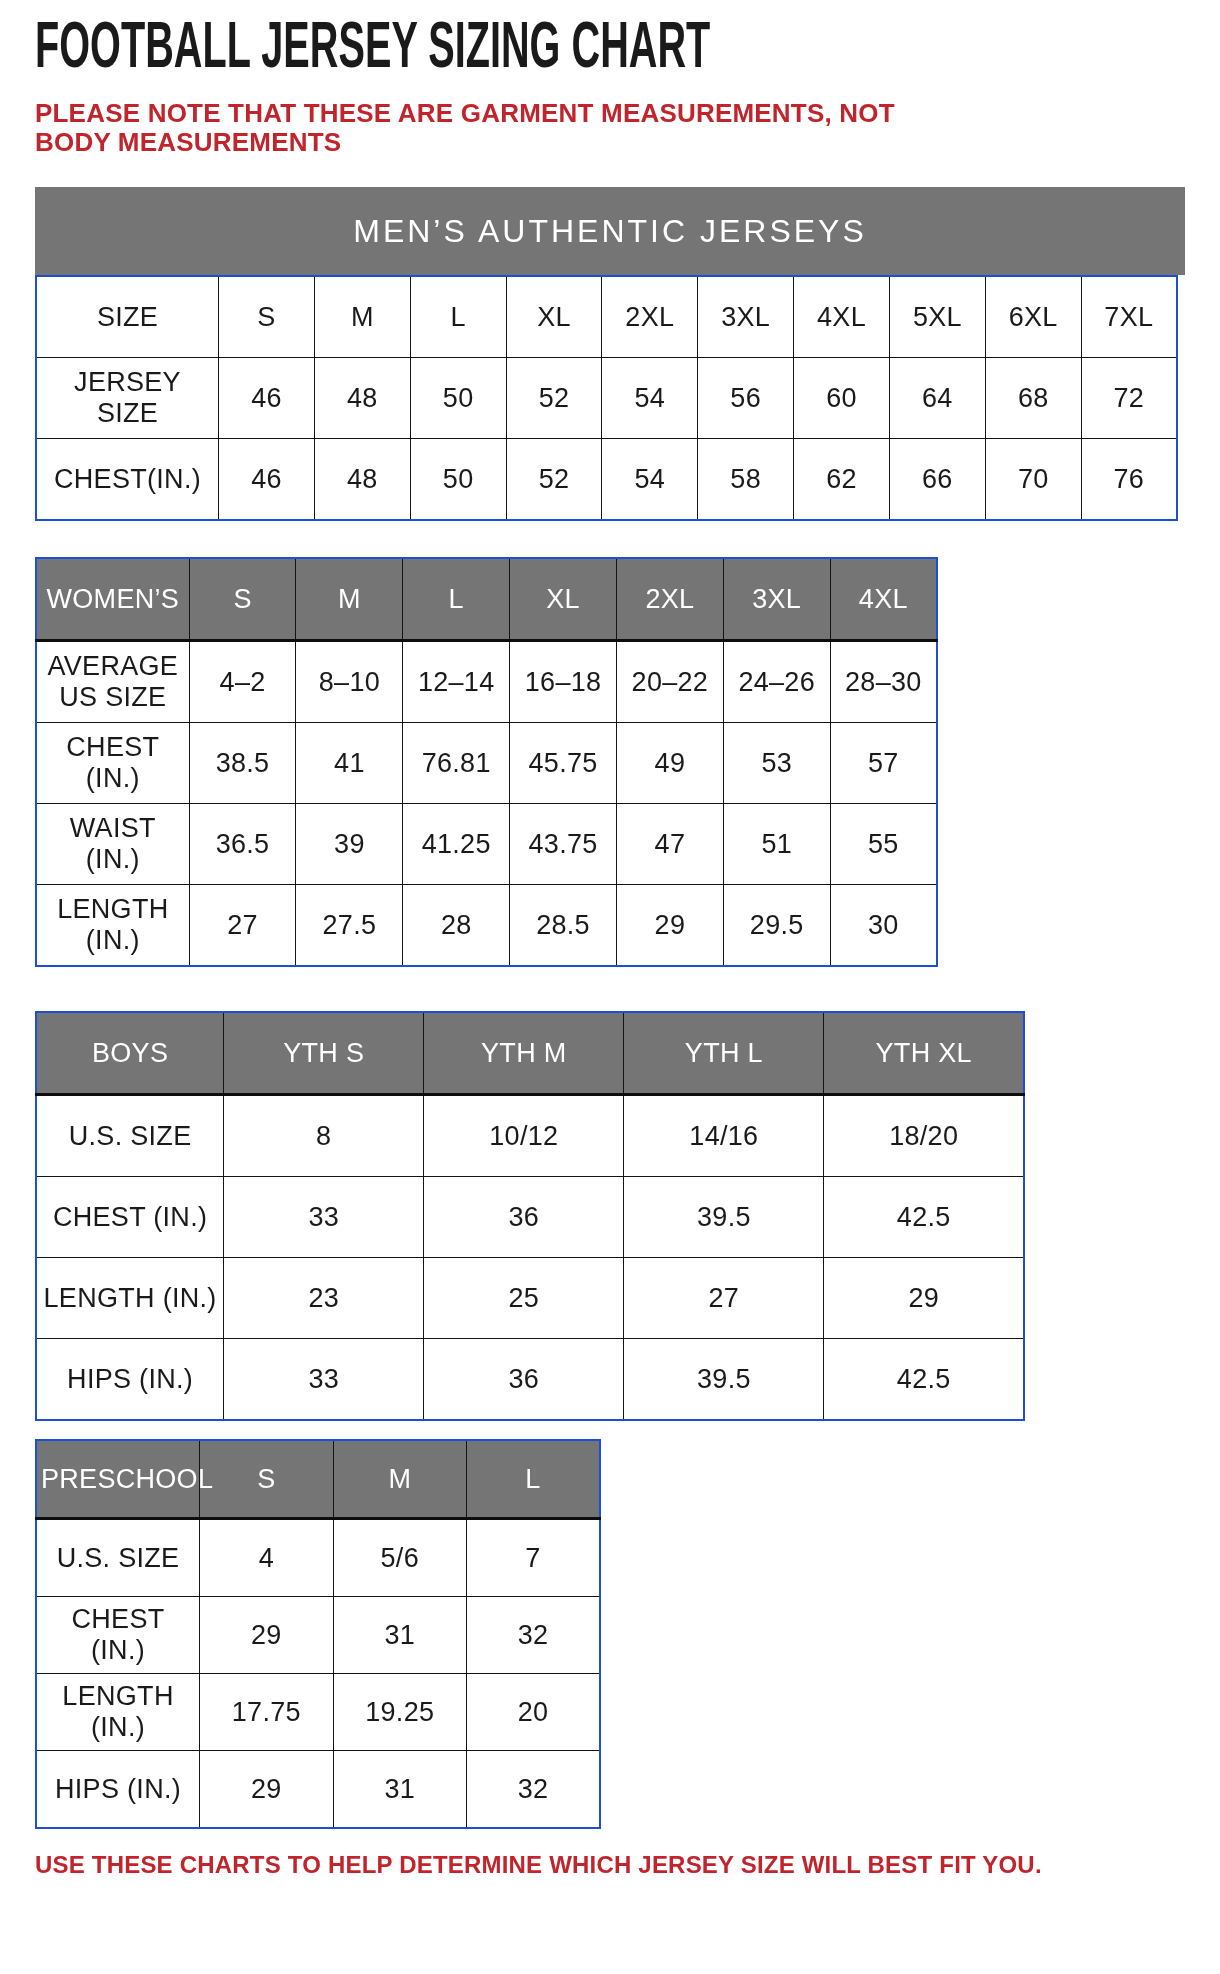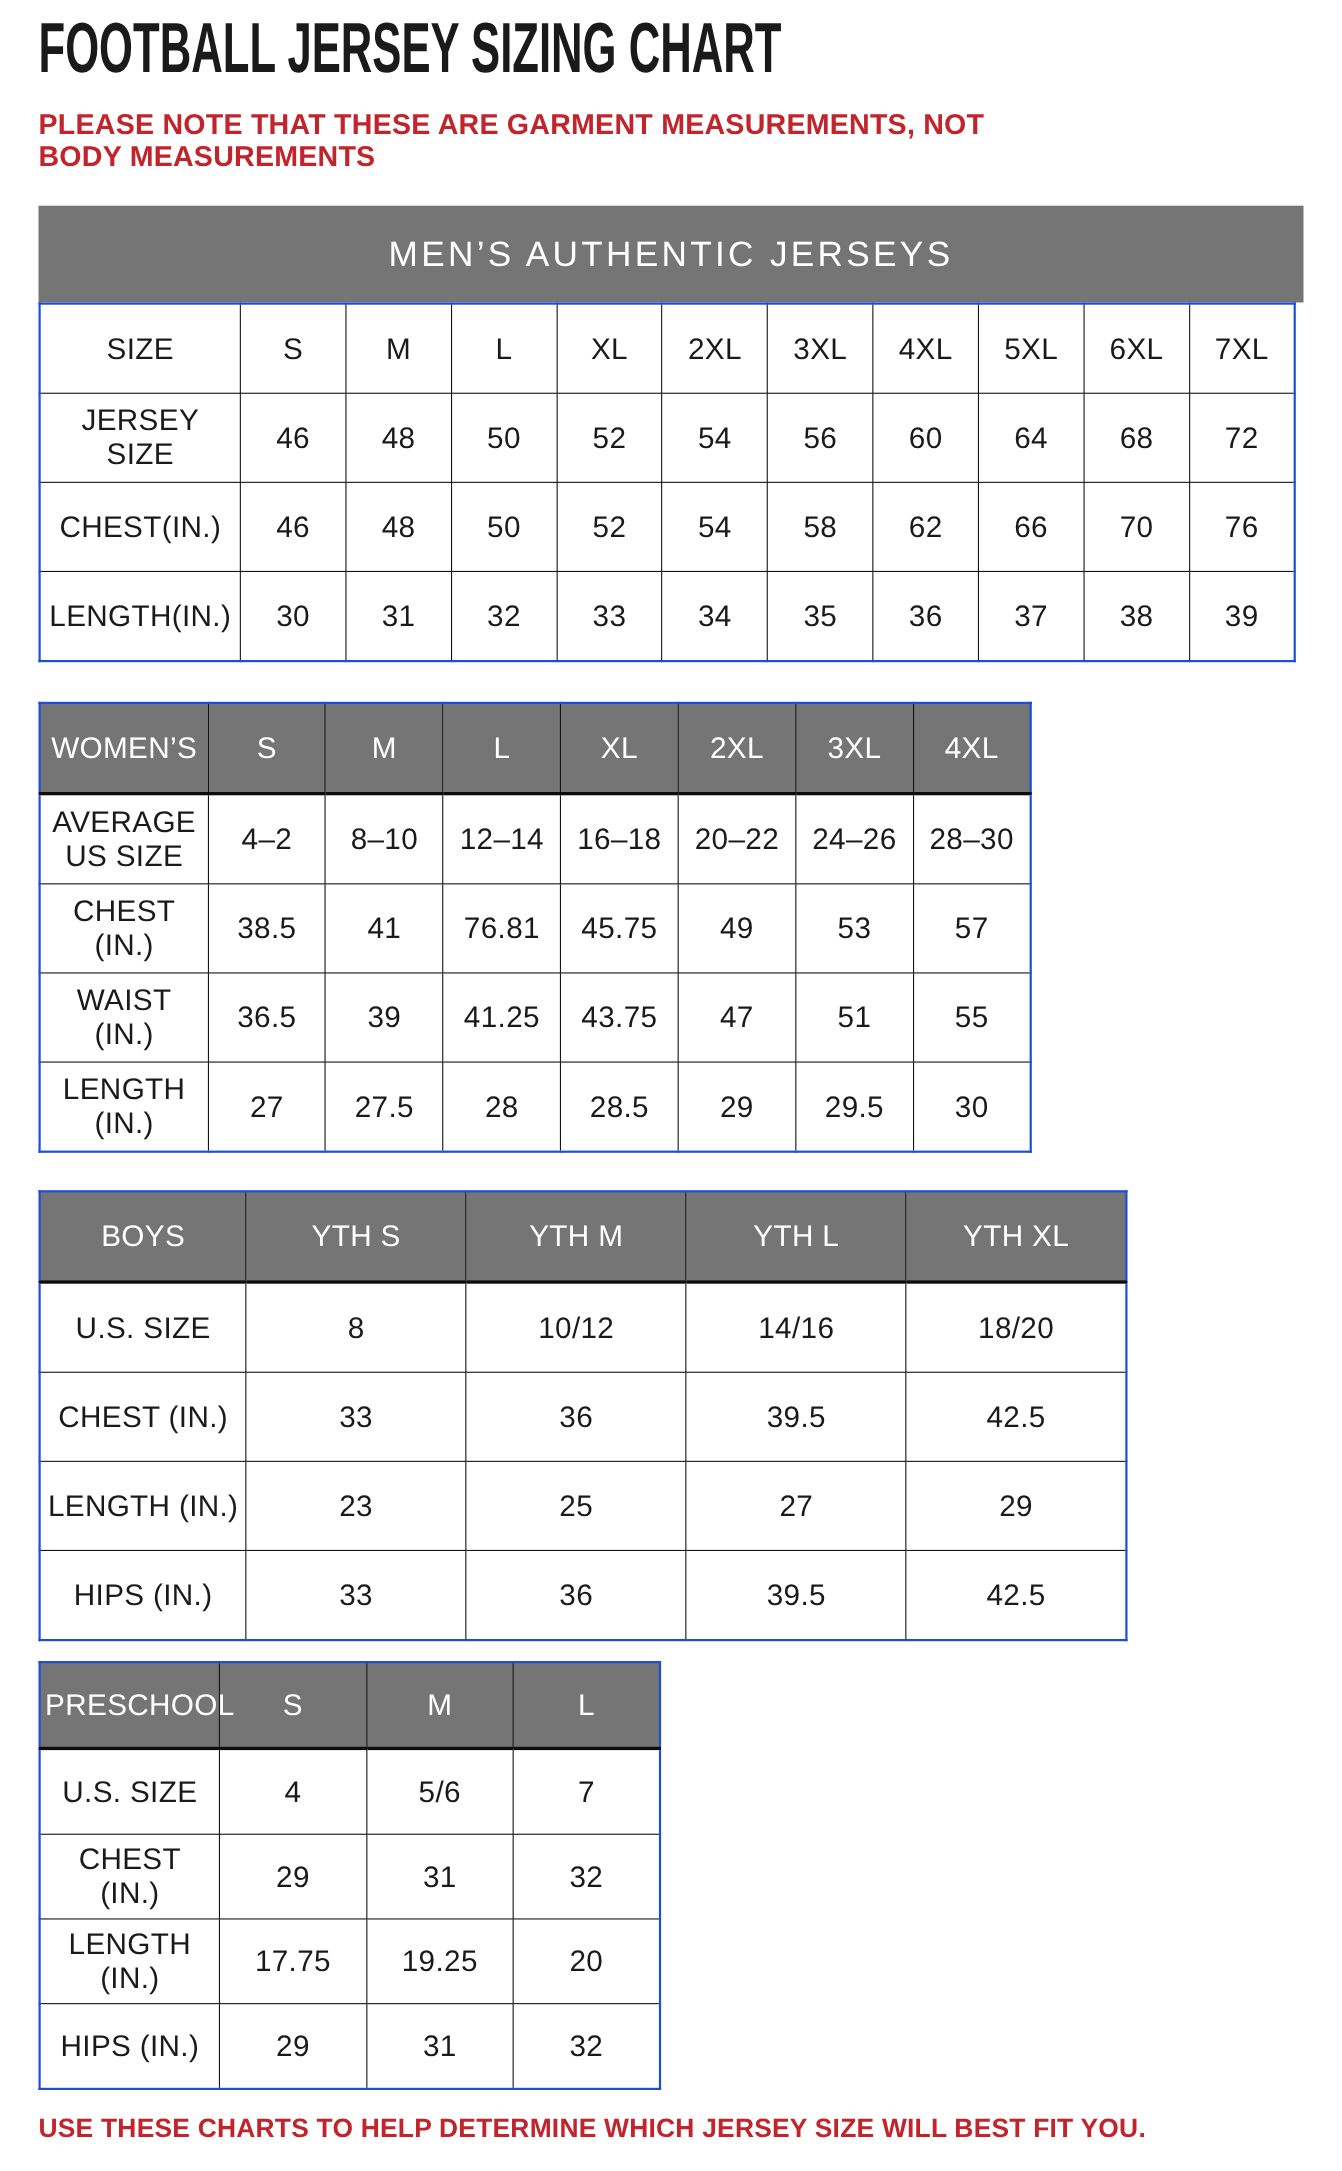--- a/index.html
+++ b/index.html
@@ -33,21 +33,21 @@
     color:#c2242c;
     font-size:24px;line-height:1.2;font-weight:bold;
     letter-spacing:0.2px;
     white-space:nowrap;
   }
 
   
   .tblwrap{margin-top:36px;}
   .tblwrap.mens{margin-top:30px;}
   .tblwrap.womens{margin-top:36px;}
-  .tblwrap.boys{margin-top:34px;}
+  .tblwrap.boys{margin-top:44px;}
   .tblwrap.preschool{margin-top:18px;}
 
   .banner{
     background:#757575;color:#ffffff;
     height:88px;line-height:88px;
     text-align:center;
     font-size:32px;letter-spacing:3px;
   }
   table.sizing{
     border-collapse:collapse;table-layout:fixed;
@@ -137,33 +137,20 @@
             <td>48</td>
             <td>50</td>
             <td>52</td>
             <td>54</td>
             <td>58</td>
             <td>62</td>
             <td>66</td>
             <td>70</td>
             <td>76</td>
           </tr>
-          <tr>
-            <th>LENGTH(IN.)</th>
-            <td>30</td>
-            <td>31</td>
-            <td>32</td>
-            <td>33</td>
-            <td>34</td>
-            <td>35</td>
-            <td>36</td>
-            <td>37</td>
-            <td>38</td>
-            <td>39</td>
-          </tr>
         </tbody>
       </table>
   </section>
 
   <section class="tblwrap womens">
     <table class="sizing gray-head">
         <colgroup>
           <col style="width: 17%;">
           <col>
           <col>

